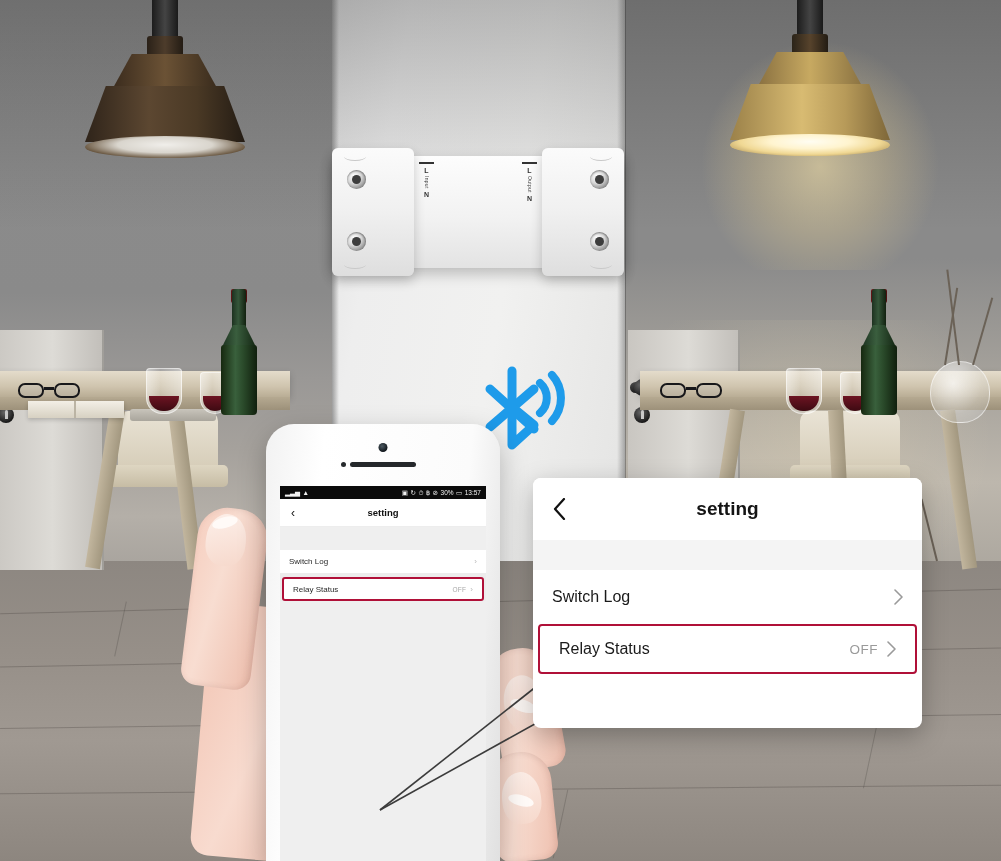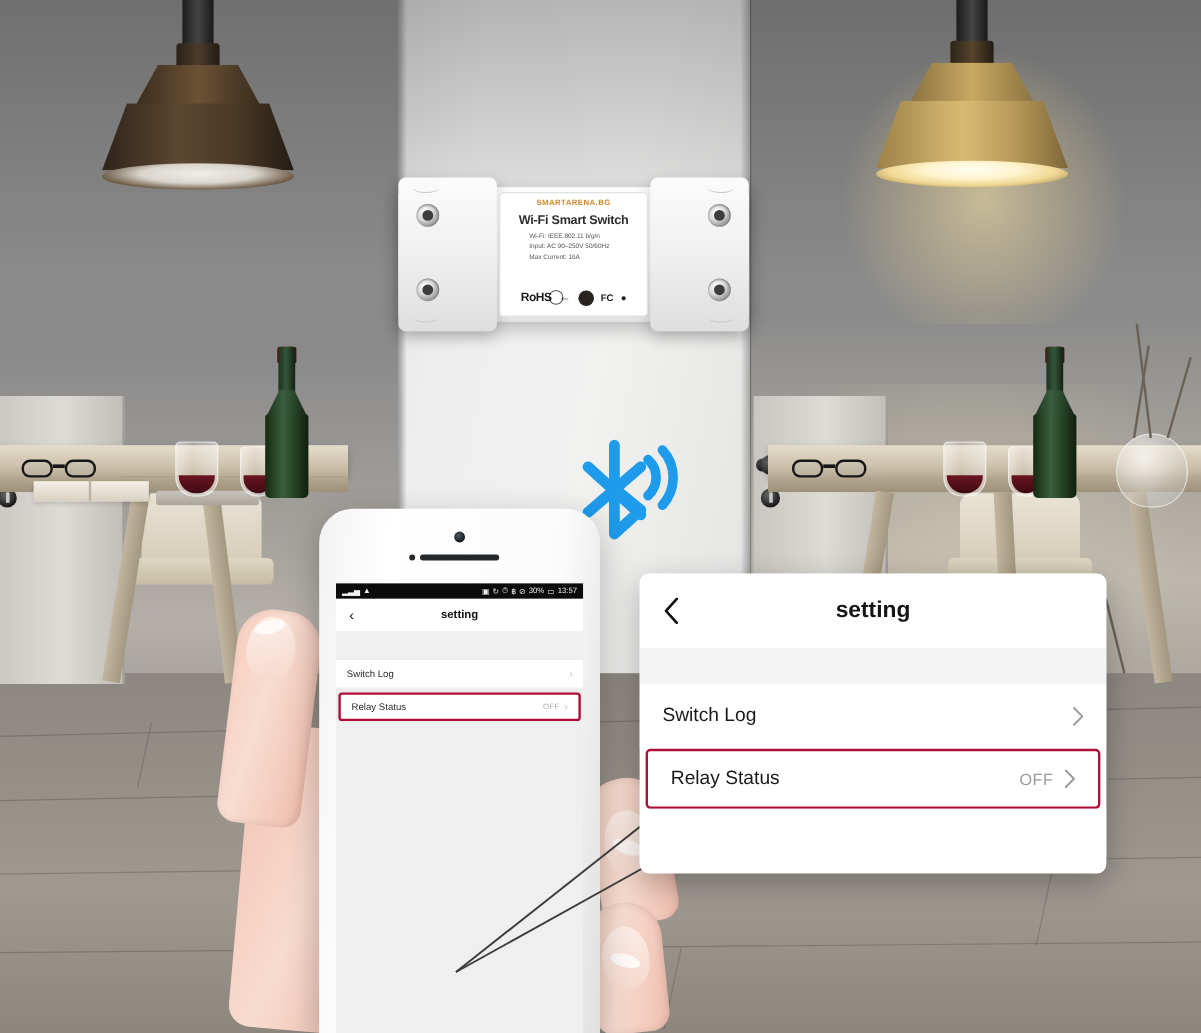--- a/index.html
+++ b/index.html
@@ -389,34 +389,20 @@
       <div class="tl">N</div>
     </div>
 
     <div class="sw-term out">
       <div class="bar"></div>
       <div class="tl">L</div>
       <div class="tv">Output</div>
       <div class="tl">N</div>
     </div>
 
-    <div class="sw-center">
-      <div class="sw-brand">SMARTARENA.BG</div>
-      <div class="sw-title">Wi-Fi Smart Switch</div>
-      <div class="sw-spec">Wi-Fi: IEEE.802.11 b/g/n</div>
-      <div class="sw-spec" style="top:41px;">Input: AC 90–250V 50/60Hz</div>
-      <div class="sw-spec" style="top:50px;">Max Current: 16A</div>
-      <div class="sw-certs">
-        <span class="cert-rohs">RoHS</span>
-        <span class="cert-ce">⃝←</span>
-        <span class="cert-dot"></span>
-        <span class="cert-fc">FC</span>
-        <span class="cert-wifi">●</span>
-      </div>
-    </div>
   </div>
 
   <svg id="signal-icon" viewBox="0 0 96 88">
     <g stroke="#1e9bea" stroke-width="9" fill="none" stroke-linecap="round" stroke-linejoin="round">
       <path d="M12 26 L56 66"></path>
       <path d="M12 64 L56 26"></path>
       <path d="M34 8 L34 82 L56 62 L34 44"></path>
     </g>
     <g stroke="#1e9bea" fill="none" stroke-linecap="round">
       <path d="M62 50 A20 20 0 0 0 62 20" stroke-width="8"></path>

